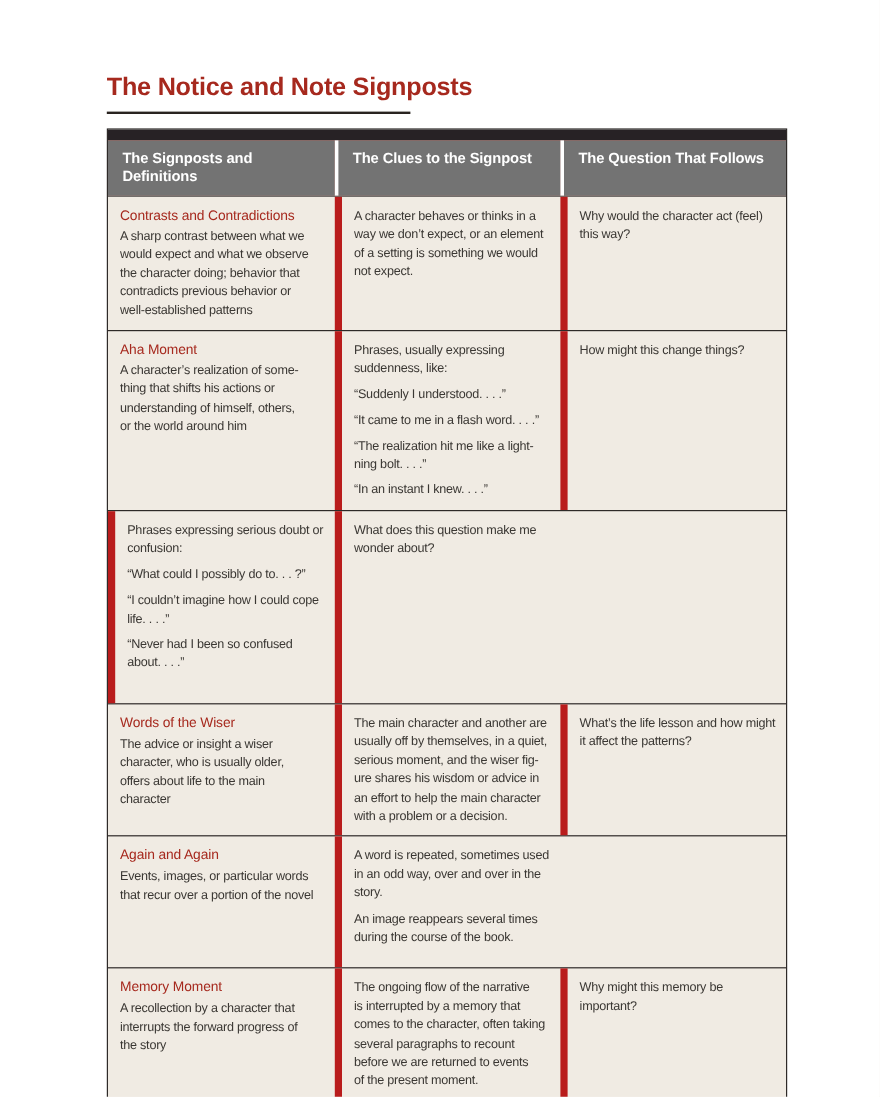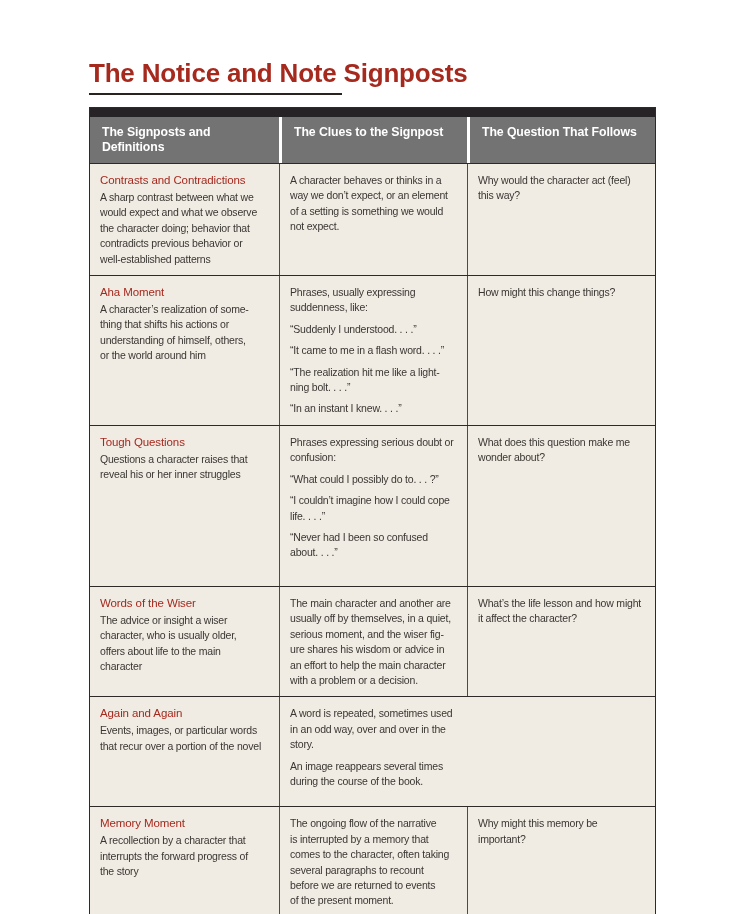--- a/index.html
+++ b/index.html
@@ -7,21 +7,21 @@
   body {
     width: 733px; height: 914px;
     position: relative;
     font-family: "Liberation Sans", sans-serif;
     color: #3a3733;
     overflow: hidden;
   }
   .page-content { position: absolute; left: 89px; top: 60px; width: 567px; }
 
   .doc-title {
-    font-size: 26px;
+    font-size: 21px;
     font-weight: bold;
     letter-spacing: -0.2px;
     color: #a6291e;
     line-height: 26px;
   }
   .title-rule {
     width: 253px; height: 2px;
     background: #292320;
     margin-top: 7px;
   }
@@ -57,21 +57,21 @@
     background: #f0ebe3;
   }
   .trow + .trow { border-top: 1px solid #2e2a28; }
   .td {
     padding: 9px 5px 8px 10px;
     font-size: 10.5px;
     line-height: 15.4px;
     letter-spacing: -0.2px;
     color: #3a3733;
   }
-  .td.sep { border-left: 1px solid #b91c1c; }
+  .td.sep { border-left: 6px solid #b91c1c; }
 
   .r0 .td { min-height: 102px; }
   .r1 .td { min-height: 126px; }
   .r2 .td { min-height: 160px; }
   .r3 .td { min-height: 102px; }
   .r4 .td { min-height: 109px; }
   .r5 .td { min-height: 101px; }
 
   .signpost-name {
     color: #a6291e;
@@ -138,25 +138,20 @@
             <p class="clue-p">“Suddenly I understood. . . .”</p>
             <p class="clue-p">“It came to me in a flash word. . . .”</p>
             <p class="clue-p">“The realization hit me like a light-
 ning bolt. . . .”</p>
             <p class="clue-p">“In an instant I knew. . . .”</p>
           </div>
         <div class="td sep pre">How might this change things?</div>
       </div>
 
       <div class="trow r2">
-        <div class="td">
-          <div class="signpost-name">Tough Questions</div>
-          <div class="pre">Questions a character raises that
-reveal his or her inner struggles</div>
-        </div>
         <div class="td sep">
             <p class="clue-p">Phrases expressing serious doubt or
 confusion:</p>
             <p class="clue-p">“What could I possibly do to. . . ?”</p>
             <p class="clue-p">“I couldn’t imagine how I could cope
 life. . . .”</p>
             <p class="clue-p">“Never had I been so confused
 about. . . .”</p>
           </div>
         <div class="td sep pre">What does this question make me
@@ -173,21 +168,21 @@
         </div>
         <div class="td sep">
             <p class="clue-p">The main character and another are
 usually off by themselves, in a quiet,
 serious moment, and the wiser fig-
 ure shares his wisdom or advice in
 an effort to help the main character
 with a problem or a decision.</p>
           </div>
         <div class="td sep pre">What’s the life lesson and how might
-it affect the character?</div>
+it affect the patterns?</div>
       </div>
 
       <div class="trow r4">
         <div class="td">
           <div class="signpost-name">Again and Again</div>
           <div class="pre">Events, images, or particular words
 that recur over a portion of the novel</div>
         </div>
         <div class="td sep">
             <p class="clue-p">A word is repeated, sometimes used

